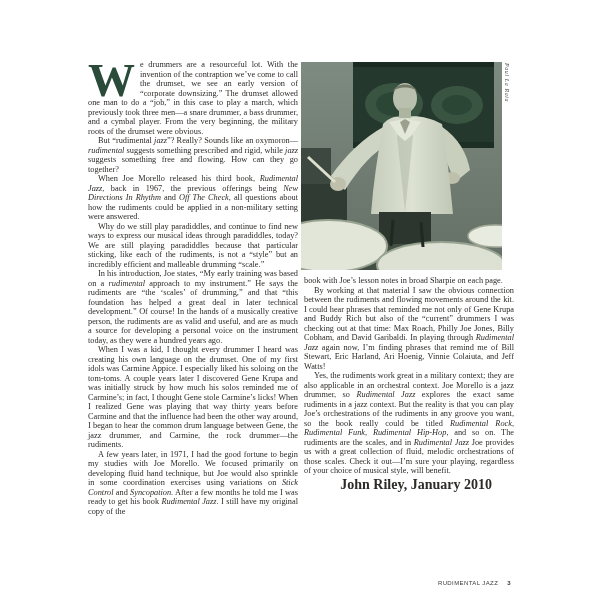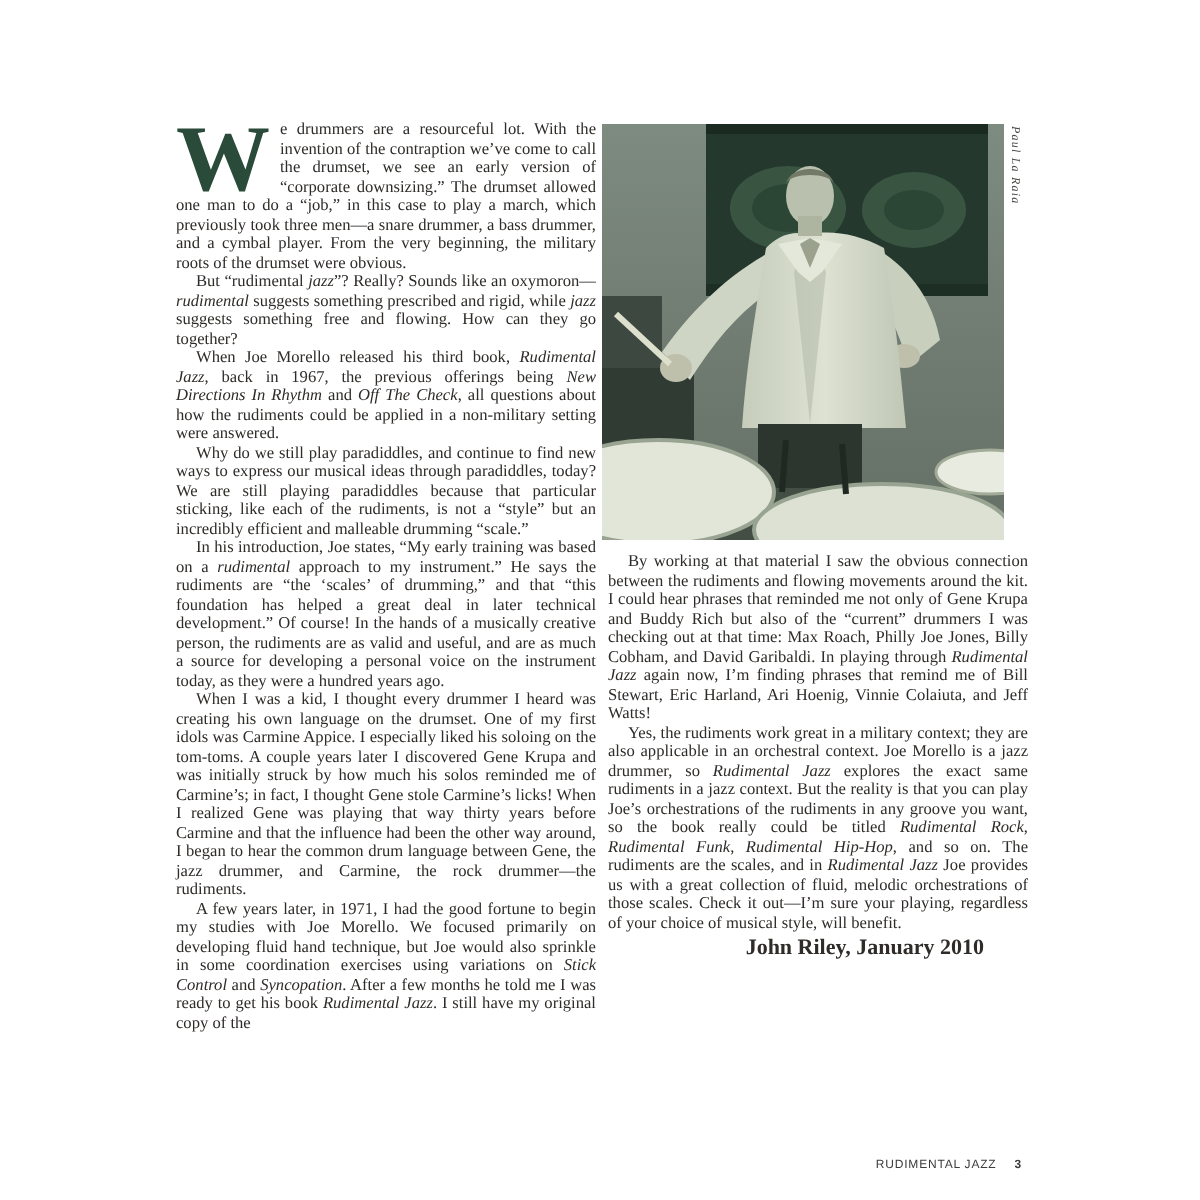--- a/index.html
+++ b/index.html
@@ -11,21 +11,21 @@
   .col-left{left:88px;top:60px;}
   .col-right{left:304px;top:276px;}
   .col p{margin:0;}
   .col p.indent{text-indent:10px;}
   .dropcap{float:left;font-weight:bold;font-size:47px;line-height:36px;
            padding:2px 5px 0 0;color:var(--accent,#2a4a3a);}
   .photo{position:absolute;left:301px;top:62px;width:201px;height:208px;}
   .photo svg{display:block;width:100%;height:100%;}
   .credit{position:absolute;left:504px;top:63px;font-size:6px;font-style:italic;
           color:#474743;writing-mode:vertical-rl;letter-spacing:0.6px;}
-  .signature{font-weight:bold;font-size:11px;text-align:right;padding-right:22px;margin-top:4px;}
+  .signature{font-weight:bold;font-size:14px;text-align:right;padding-right:22px;margin-top:4px;}
   .footer{position:absolute;right:89px;top:580px;font-family:"Liberation Sans",sans-serif;
           font-size:6px;letter-spacing:0.4px;color:#3c3c3c;white-space:nowrap;}
   .footer .pageno{margin-left:9px;font-weight:bold;}
 </style>
 </head>
 <body>
 
 <div class="page">
 
 
@@ -88,20 +88,21 @@
       <ellipse cx="140" cy="203" rx="64" ry="23" fill="#dce1d3" stroke="#99a391" stroke-width="2"></ellipse>
       <ellipse cx="194" cy="174" rx="27" ry="11" fill="#e8ebdf" stroke="#a2ab98" stroke-width="1.5"></ellipse>
       <line x1="120" y1="160" x2="122" y2="185" stroke="#1f2922" stroke-width="3"></line>
       <line x1="92" y1="158" x2="90" y2="184" stroke="#1f2922" stroke-width="3"></line>
     </svg>
   </figure>
 
   <div class="credit">Paul La Raia</div>
 
   <div class="col col-right">
+      <p>book with Joe’s lesson notes in broad Sharpie on each page.</p>
       <p class="indent">By working at that material I saw the obvious connection between the rudiments and flowing movements around the kit. I could hear phrases that reminded me not only of Gene Krupa and Buddy Rich but also of the “current” drummers I was checking out at that time: Max Roach, Philly Joe Jones, Billy Cobham, and David Garibaldi. In playing through <i>Rudimental Jazz</i> again now, I’m finding phrases that remind me of Bill Stewart, Eric Harland, Ari Hoenig, Vinnie Colaiuta, and Jeff Watts!</p>
       <p class="indent">Yes, the rudiments work great in a military context; they are also applicable in an orchestral context. Joe Morello is a jazz drummer, so <i>Rudimental Jazz</i> explores the exact same rudiments in a jazz context. But the reality is that you can play Joe’s orchestrations of the rudiments in any groove you want, so the book really could be titled <i>Rudimental Rock</i>, <i>Rudimental Funk</i>, <i>Rudimental Hip-Hop</i>, and so on. The rudiments are the scales, and in <i>Rudimental Jazz</i> Joe provides us with a great collection of fluid, melodic orchestrations of those scales. Check it out—I’m sure your playing, regardless of your choice of musical style, will benefit.</p>
       <div class="signature">John Riley, January 2010</div>
     </div>
 
   <div class="footer">
     <span>RUDIMENTAL JAZZ</span><span class="pageno">3</span>
   </div>
 
 </div>

